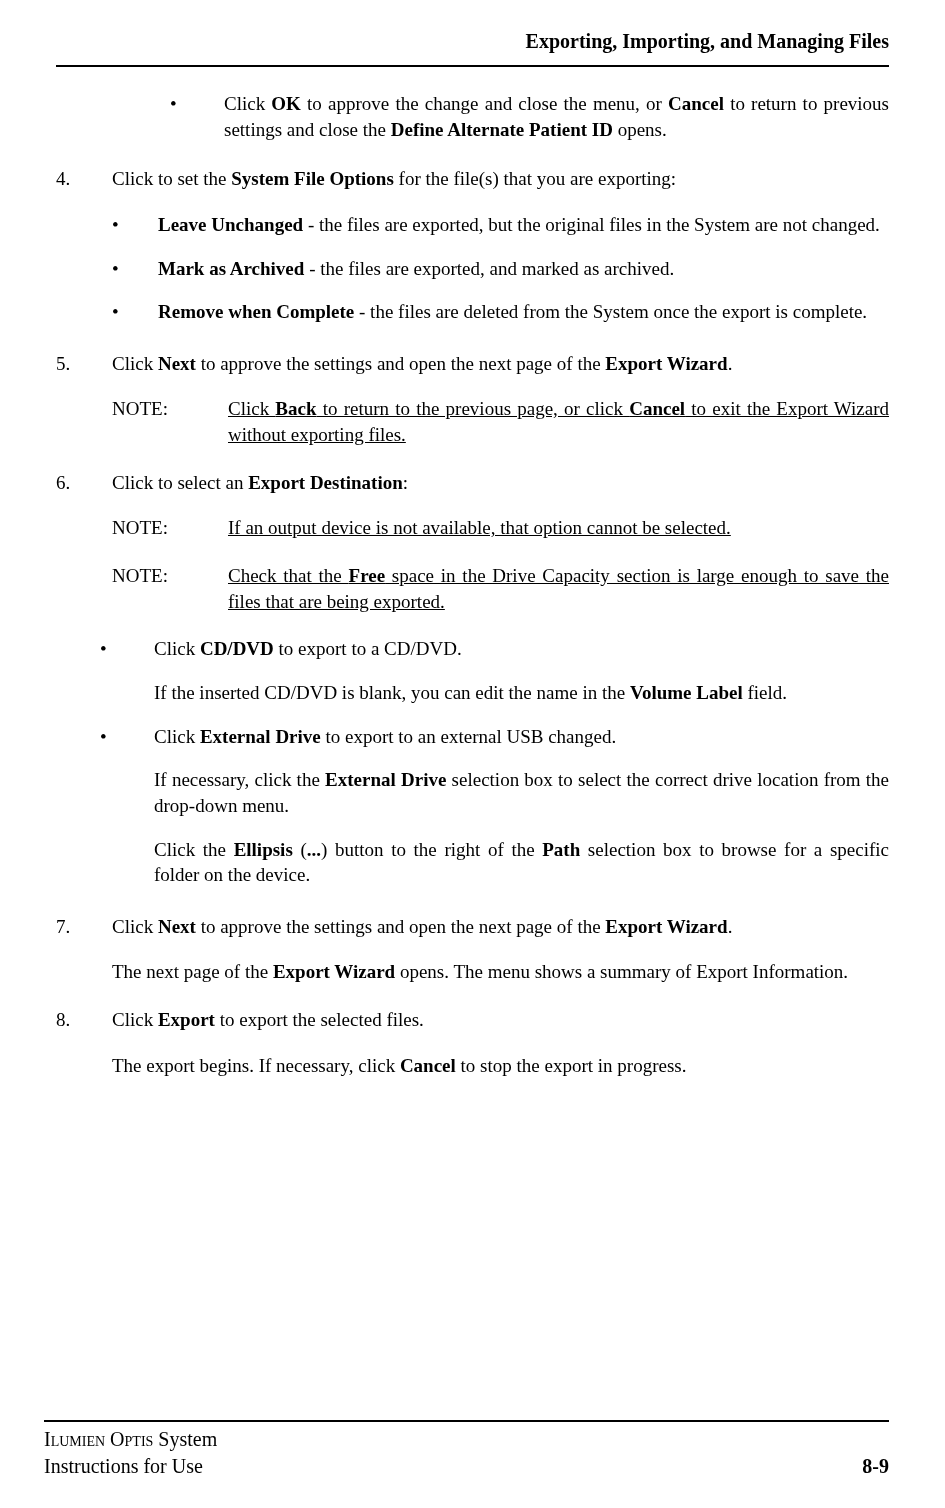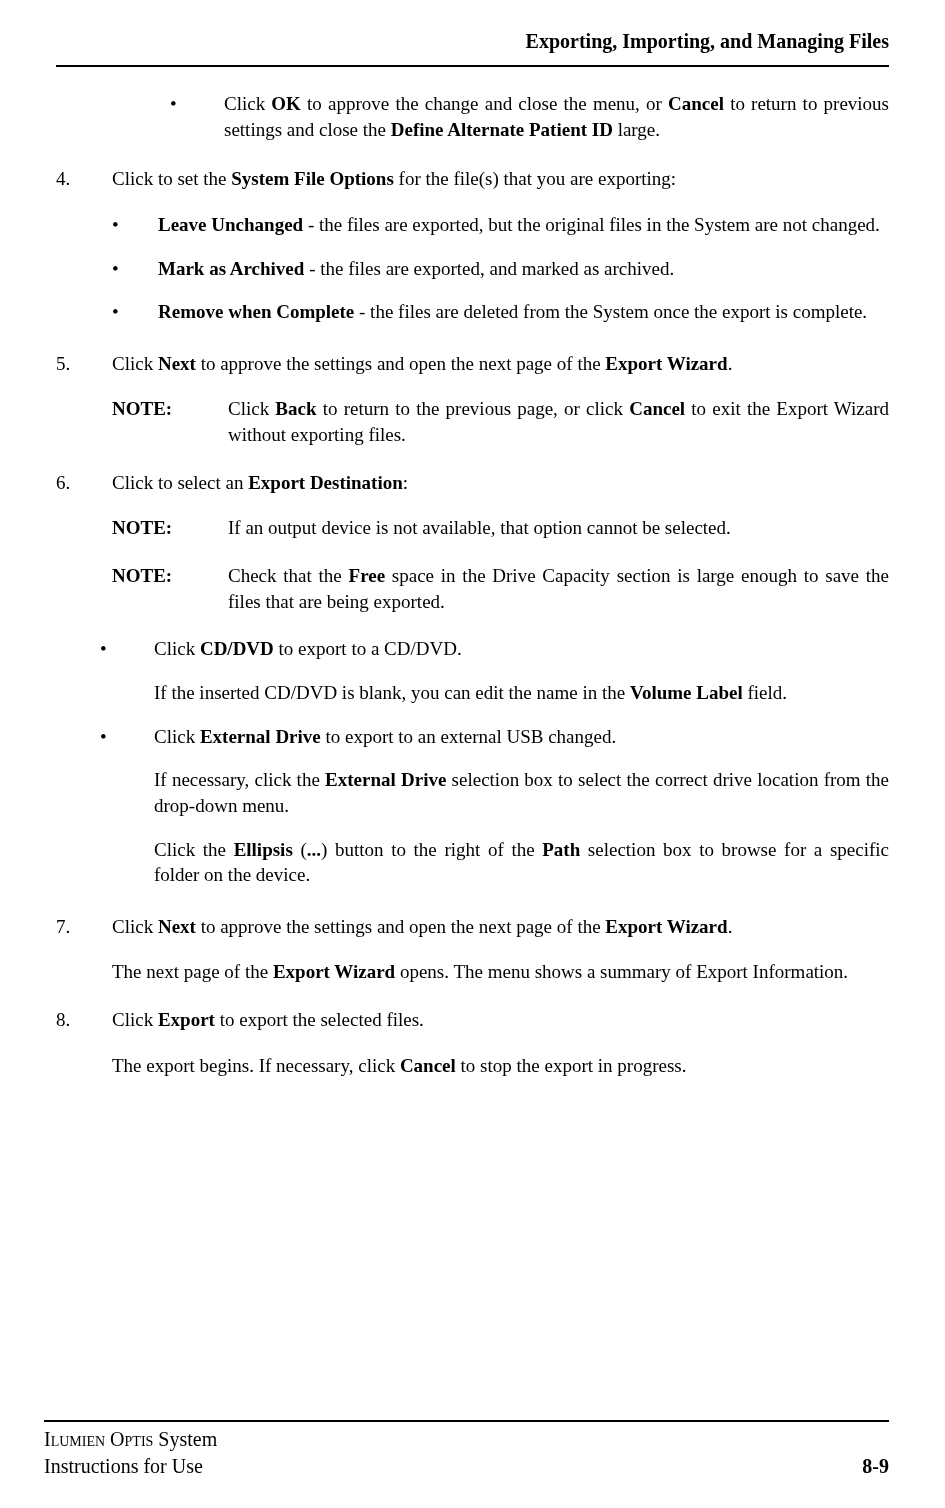--- a/index.html
+++ b/index.html
@@ -70,24 +70,25 @@
     }
     .note {
       display: flex;
       margin-bottom: 22px;
       margin-left: 12px;
       text-align: justify;
     }
     .note .nlabel {
       width: 116px;
       flex-shrink: 0;
-      font-weight: bold;
+      font-weight: normal;
     }
     .note .ntext {
       flex: 1;
+      text-decoration: underline;
     }
     .bullet3 {
       display: flex;
       margin-bottom: 18px;
       text-align: justify;
     }
     .bullet3 .marker {
       width: 54px;
       flex-shrink: 0;
     }
@@ -130,21 +131,21 @@
 <div class="header">
   <span class="header-line1">Exporting, Importing, and Managing Files</span>
 </div>
 <hr class="hr">
 
 <div class="content">
 
   <div class="bullet-sub" style="margin-left:70px;">
     <span class="marker">•</span>
     <span class="btext">
-      <span>Click </span><b>OK</b><span> to approve the change and close the menu, or </span><b>Cancel</b><span> to return to previous settings and close the </span><b>Define Alternate Patient ID</b><span> large.</span>
+      <span>Click </span><b>OK</b><span> to approve the change and close the menu, or </span><b>Cancel</b><span> to return to previous settings and close the </span><b>Define Alternate Patient ID</b><span> opens.</span>
     </span>
   </div>
 
   <div class="numitem">
     <span class="num">4.</span>
     <span class="ntext">
       <span>Click to set the </span><b>System File Options</b><span> for the file(s) that you are exporting:</span>
     </span>
   </div>
 

